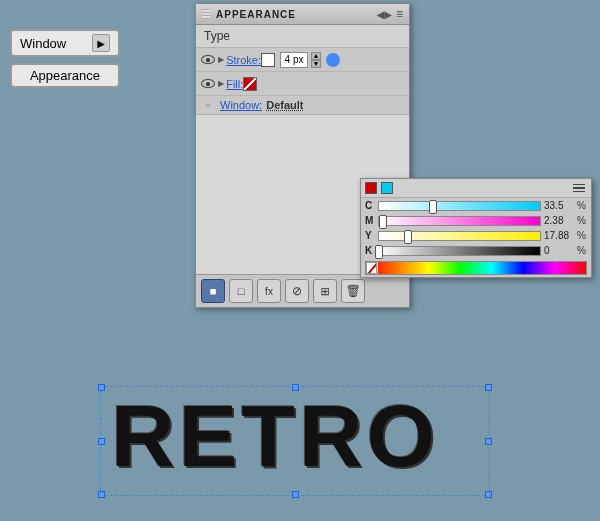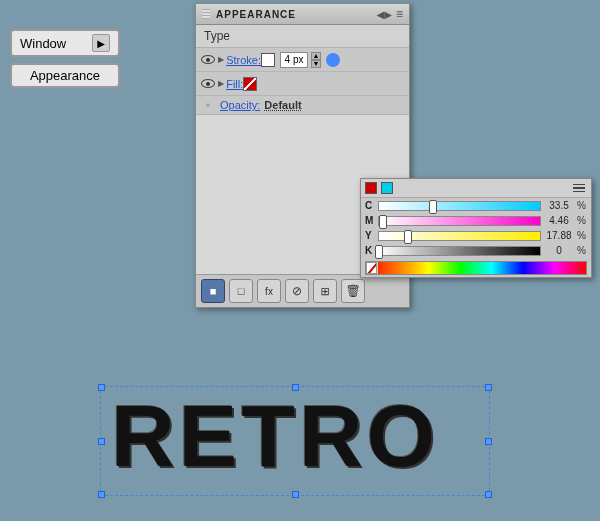--- a/index.html
+++ b/index.html
@@ -346,21 +346,21 @@
       width: 8px;
       height: 14px;
       background: white;
       border: 1px solid #555;
       border-radius: 2px;
       cursor: pointer;
     }
     .cmyk-value {
       font-size: 10px;
       width: 30px;
-      text-align: center;
+      text-align: left;
       color: #222;
     }
     .cmyk-pct {
       font-size: 10px;
       color: #333;
       width: 10px;
     }
     .color-menu-btn {
       width: 16px;
       height: 16px;
@@ -498,21 +498,21 @@
       <span class="triangle-icon">▶</span>
       <span class="row-label-link">Fill:</span>
       <div class="fill-swatch">
         <div class="fill-swatch-inner"></div>
       </div>
     </div>
 
 
     <div class="opacity-row">
       <div class="eye-icon" style="margin-right:4px;font-size:9px;color:#aaa;">●</div>
-      <span class="opacity-label">Opacity:</span>
+      <span class="opacity-label">Window:</span>
       <span class="opacity-value">Default</span>
     </div>
   </div>
 
   <div class="panel-main-area"></div>
 
   <div class="panel-footer">
     <div class="footer-btn active">■</div>
     <div class="footer-btn">□</div>
     <div class="footer-btn" style="font-size:10px;">fx</div>
@@ -544,21 +544,21 @@
     <span class="cmyk-value">33.5</span>
     <span class="cmyk-pct">%</span>
   </div>
 
   <div class="cmyk-row">
     <span class="cmyk-label">M</span>
     <div class="cmyk-slider-track">
       <div class="cmyk-slider-fill-m" style="width:100%;"></div>
       <div class="cmyk-thumb" style="left:calc(2.38% - 4px);"></div>
     </div>
-    <span class="cmyk-value">4.46</span>
+    <span class="cmyk-value">2.38</span>
     <span class="cmyk-pct">%</span>
   </div>
 
   <div class="cmyk-row">
     <span class="cmyk-label">Y</span>
     <div class="cmyk-slider-track">
       <div class="cmyk-slider-fill-y" style="width:100%;"></div>
       <div class="cmyk-thumb" style="left:calc(17.88% - 4px);"></div>
     </div>
     <span class="cmyk-value">17.88</span>

